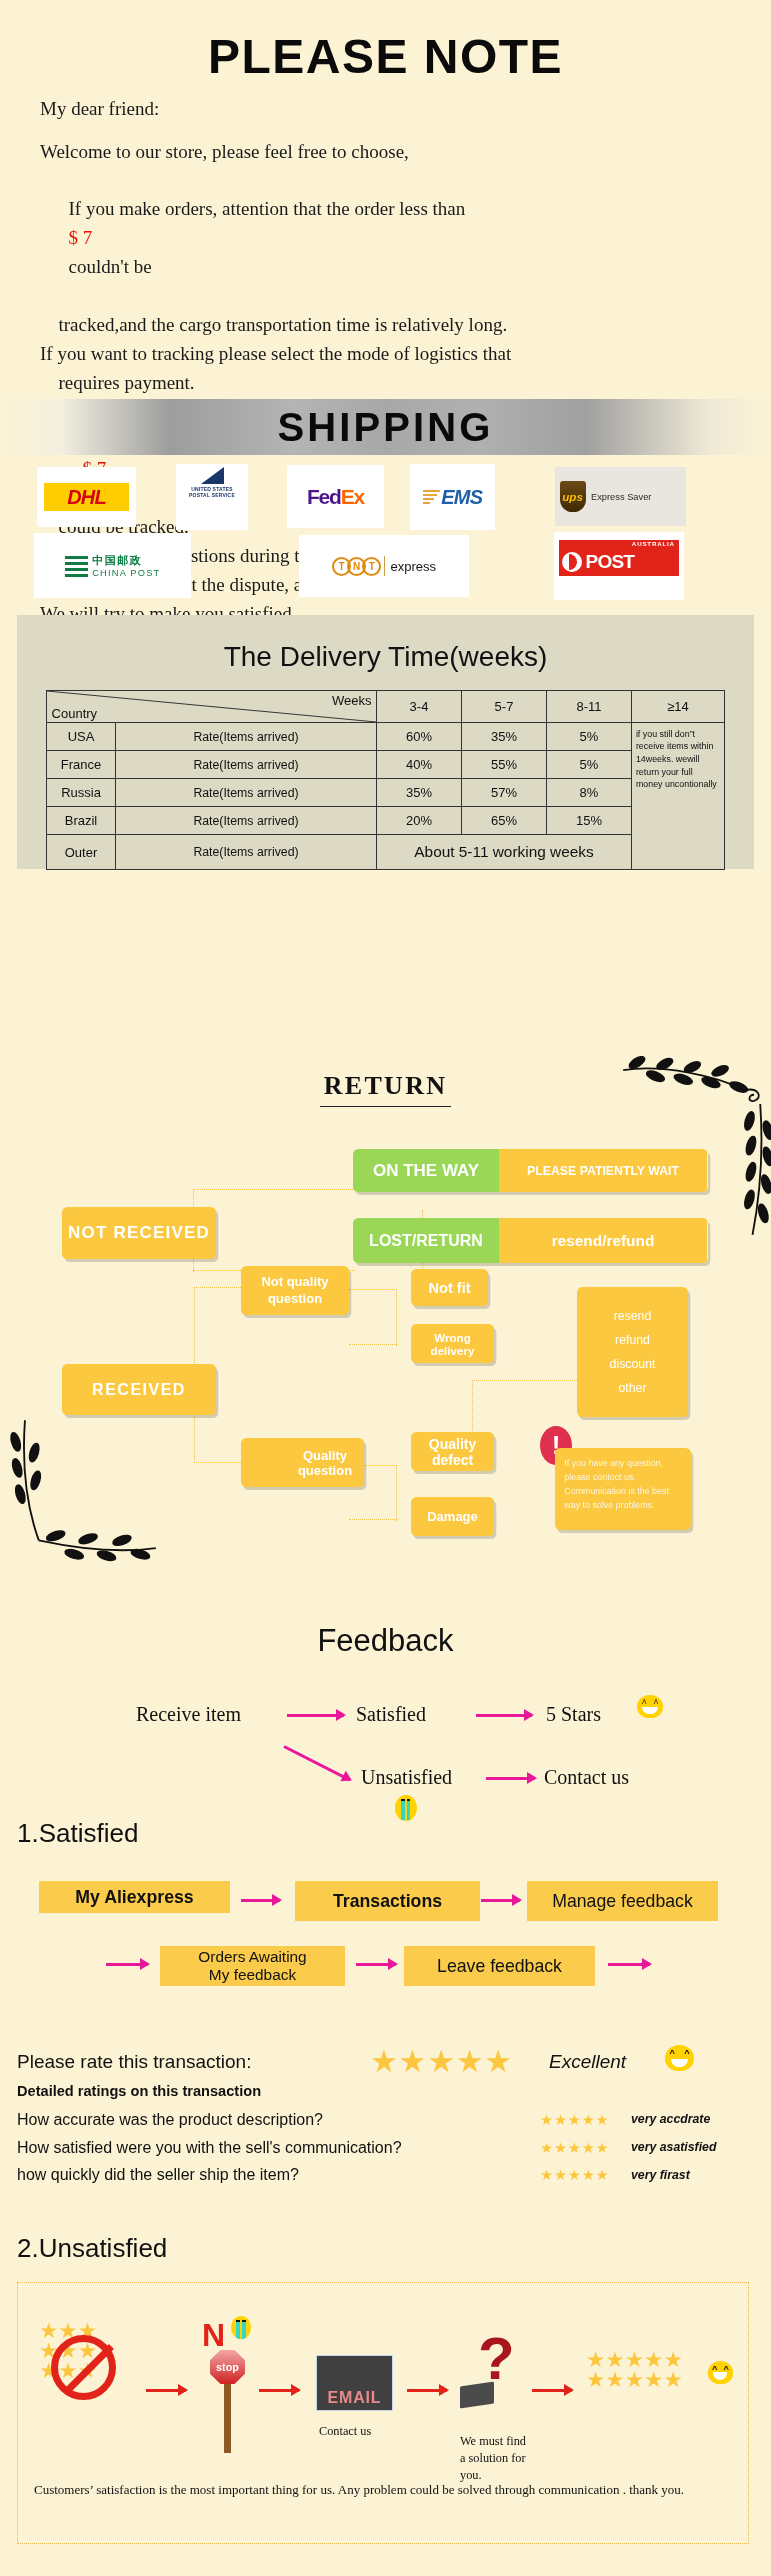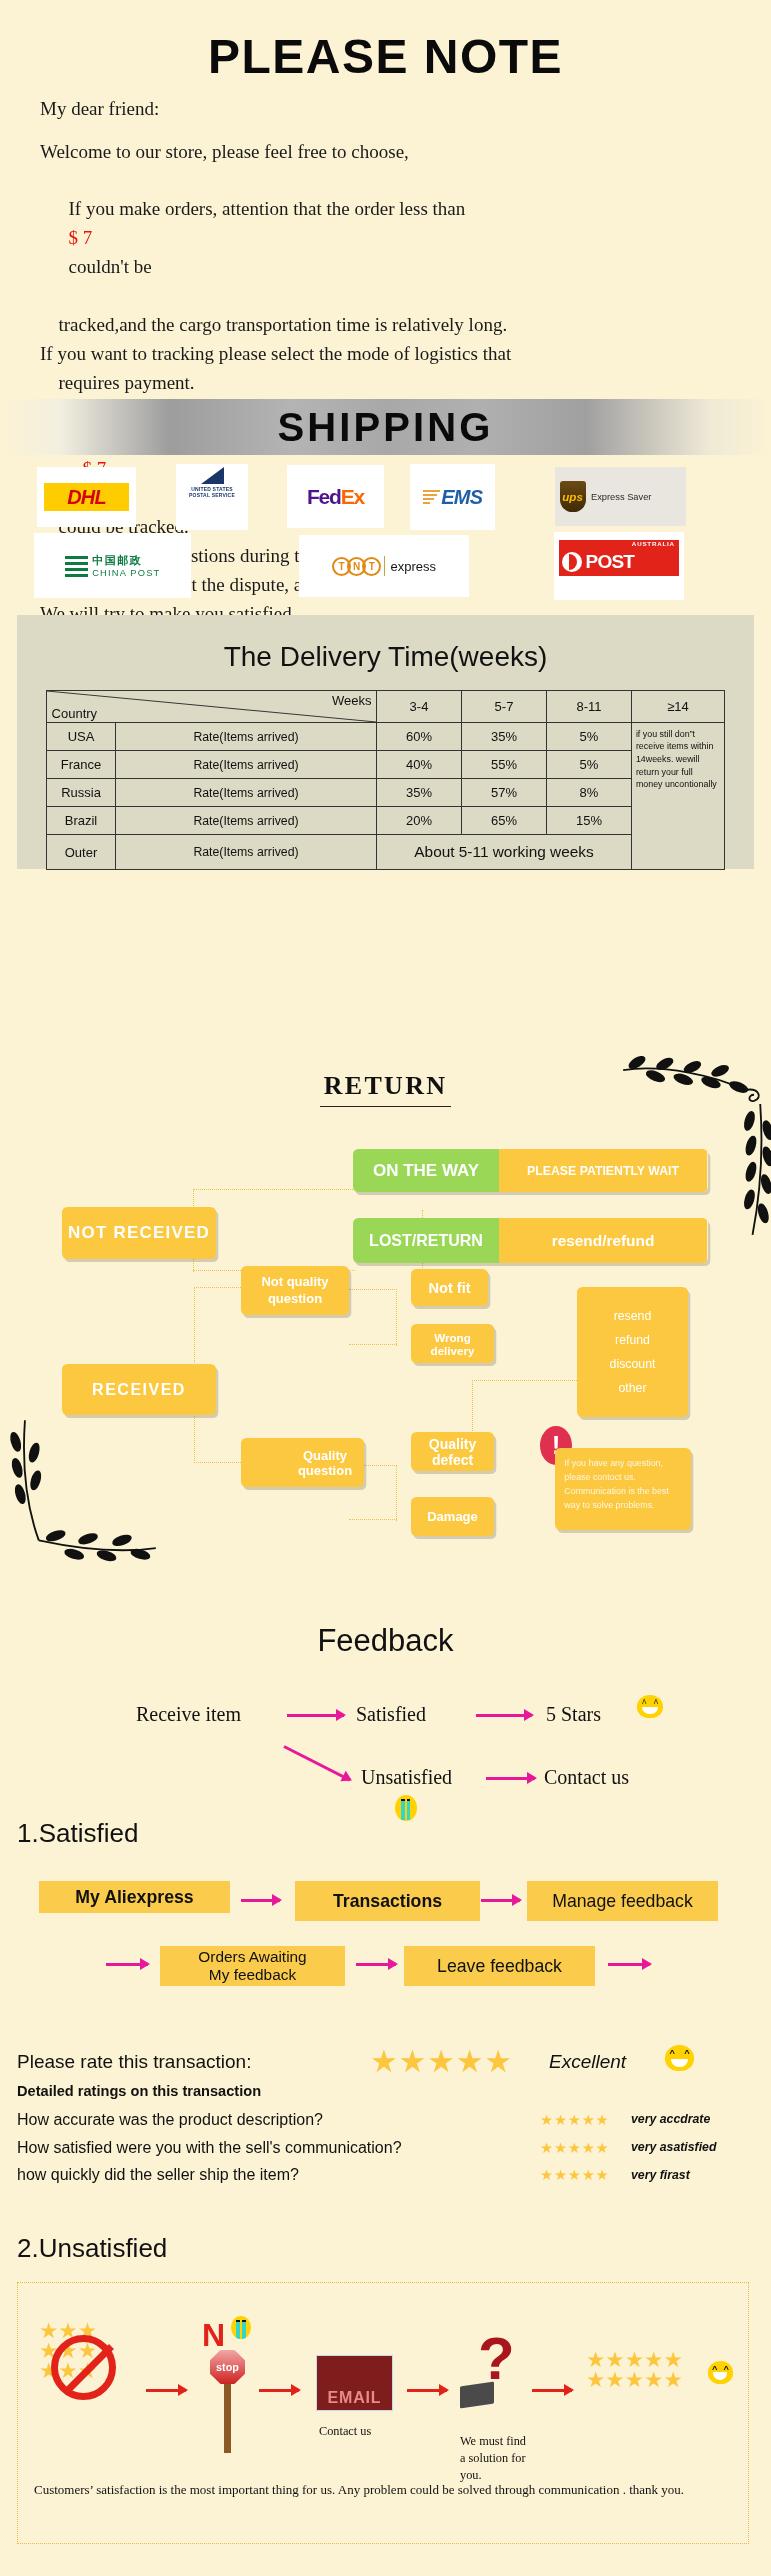--- a/index.html
+++ b/index.html
@@ -156,21 +156,21 @@
   .noentry { position:absolute; width:65px;height:65px;border:7px solid #e2231a;border-radius:50%; }
   .noentry::after{content:"";position:absolute;left:-2.3px;top:24px;width:65px;height:7px;background:#e2231a;transform:rotate(-45deg);}
   .ared { position:absolute; height:3.1px; background:#e2231a; }
   .ared::after{content:"";position:absolute;right:-1.5px;top:-4.6px;border-left:10px solid #e2231a;border-top:6.2px solid transparent;border-bottom:6.2px solid transparent;}
   .stopsign { position:absolute; }
   .stopsign .oct { width:35px;height:34px; background:linear-gradient(#f2a6a6,#cf2222);
      clip-path:polygon(30% 0,70% 0,100% 30%,100% 70%,70% 100%,30% 100%,0 70%,0 30%);
      color:#fff; font-weight:bold; font-size:10.8px; display:flex;align-items:center;justify-content:center; }
   .stopsign .pole { width:7px;height:69px;background:#8b5a24;margin:0 auto; }
   .bigN { position:absolute; color:#e2231a; font-size:32px; font-weight:bold; line-height:1; }
-  .envelope { position:absolute; width:77px;height:56px; background:#7f1d1d; border:1.5px solid #c8d8ec;
+  .envelope { position:absolute; width:77px;height:56px; background:#404040; border:1.5px solid #c8d8ec;
       display:flex; align-items:flex-end; justify-content:center; }
   .envelope .em { color:#e88a8a; font-weight:bold; font-size:16px; letter-spacing:0.8px; padding-bottom:3.1px; }
   .qmark { position:absolute; color:#a8151c; font-size:60px; font-weight:bold; line-height:1; }
   .laptop { position:absolute; width:34px;height:21.6px; background:#4a4a4a; border-radius:1.5px; transform:skewY(-8deg); }
   .ucap { position:absolute; font-family:"Liberation Serif", serif; font-size:12.3px; color:#111; line-height:1.4; }
   .footnote { position:absolute; left:34px; font-family:"Liberation Serif", serif; font-size:13px; color:#111; line-height:1.6; }
 </style>
 </head>
 <body>
 

